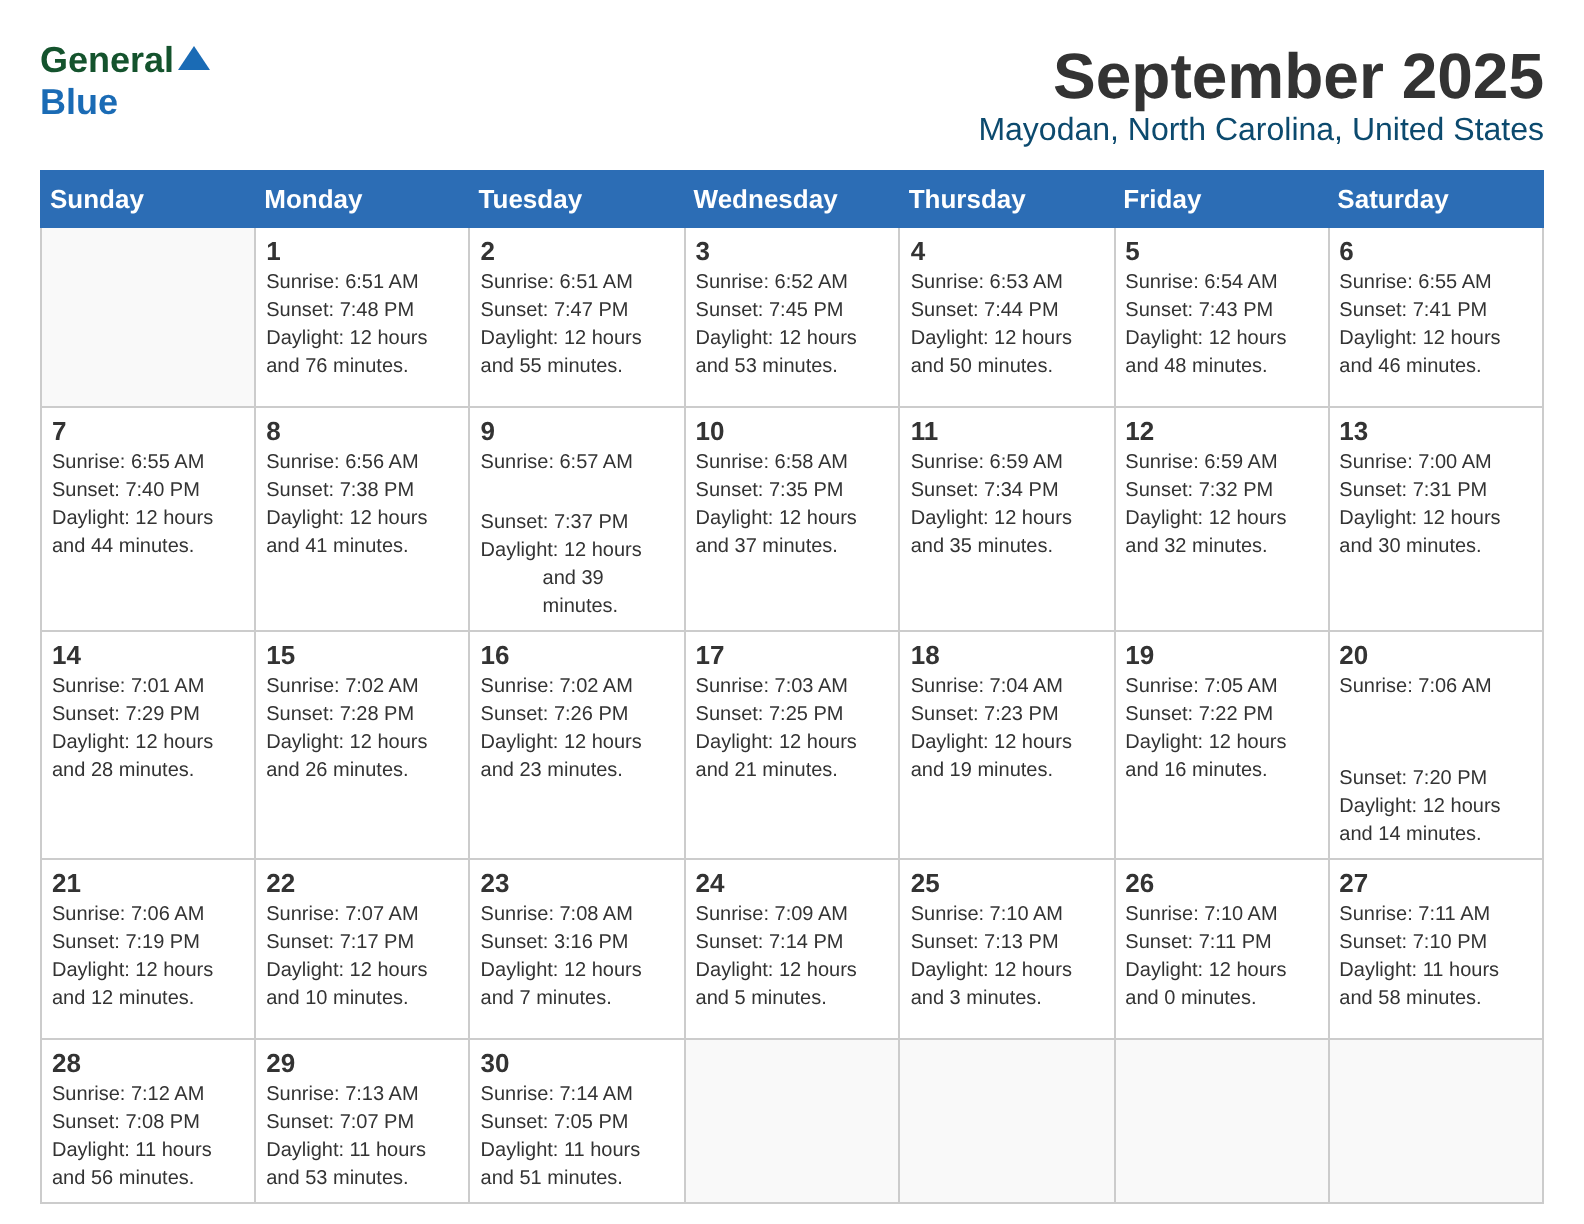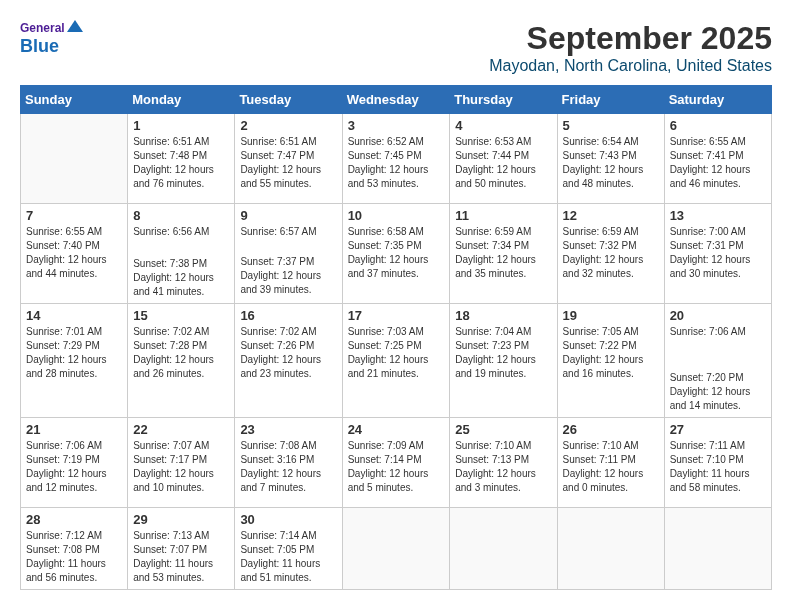--- a/index.html
+++ b/index.html
@@ -78,21 +78,21 @@
     .last-row td {
       height: 70px;
     }
   </style>
 </head>
 <body>
 
 <div class="header-area">
   <div class="logo">
     <div class="logo-line">
-      <span style="font-size:12px;font-weight:bold;color:#4c1d95;">General</span>
+      <span style="font-size:18px;font-weight:bold;color:#14532d;">General</span>
       <svg width="18" height="18" viewBox="0 0 18 18" style="margin-left:1px;margin-top:-2px;">
         <polygon points="9,2 17,14 1,14" fill="#1a6bb5"></polygon>
       </svg>
     </div>
     <div>
       <span style="font-size:18px;font-weight:bold;color:#1a6bb5;">Blue</span>
     </div>
   </div>
   <div class="title-area">
     <div class="month-title">September 2025</div>
@@ -177,32 +177,32 @@
             <span style="display: block;">Sunrise: 6:55 AM</span>
             <span style="display: block;">Sunset: 7:40 PM</span>
             <span style="display: block;">Daylight: 12 hours</span>
             <span style="display: block;">and 44 minutes.</span>
           </div>
         </td>
         <td>
           <span class="day-number">8</span>
           <div class="cell-text">
             <span style="display: block;">Sunrise: 6:56 AM</span>
-            <span style="display: block; margin-top: 18px;">Sunset: 7:38 PM</span>
+            <span style="display: block;">Sunset: 7:38 PM</span>
             <span style="display: block;">Daylight: 12 hours</span>
             <span style="display: block;">and 41 minutes.</span>
           </div>
         </td>
         <td>
           <span class="day-number">9</span>
           <div class="cell-text">
             <span style="display: block;">Sunrise: 6:57 AM</span>
             <span style="display: block; margin-top: 16px;">Sunset: 7:37 PM</span>
             <span style="display: block;">Daylight: 12 hours</span>
-            <span style="display: block;">and 39 minutes.</span>
+            <span style="display: block; margin-left: 31px;">and 39 minutes.</span>
           </div>
         </td>
         <td>
           <span class="day-number">10</span>
           <div class="cell-text">
             <span style="display: block;">Sunrise: 6:58 AM</span>
             <span style="display: block;">Sunset: 7:35 PM</span>
             <span style="display: block;">Daylight: 12 hours</span>
             <span style="display: block;">and 37 minutes.</span>
           </div>

